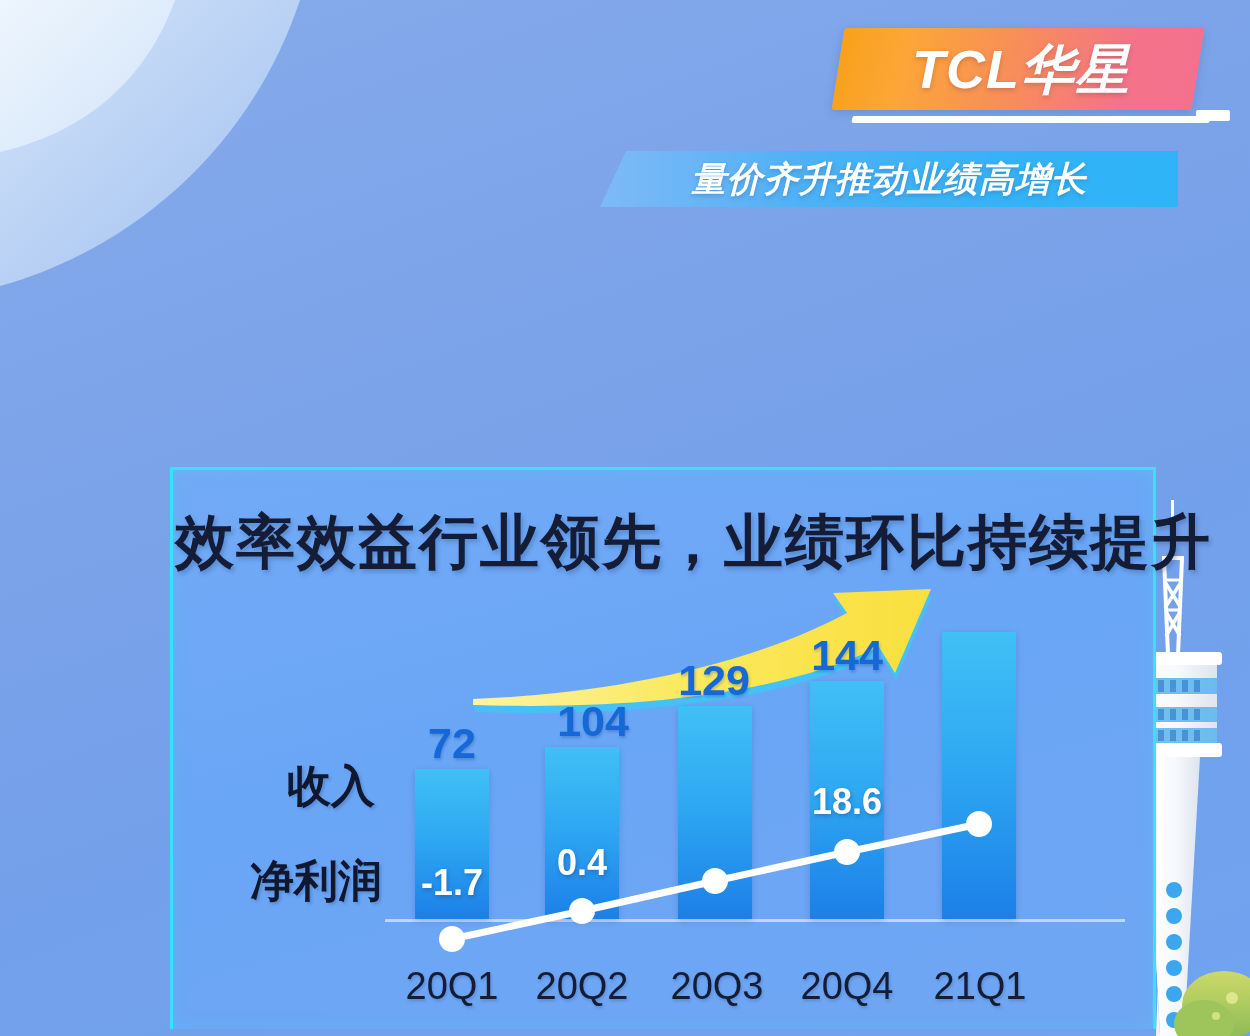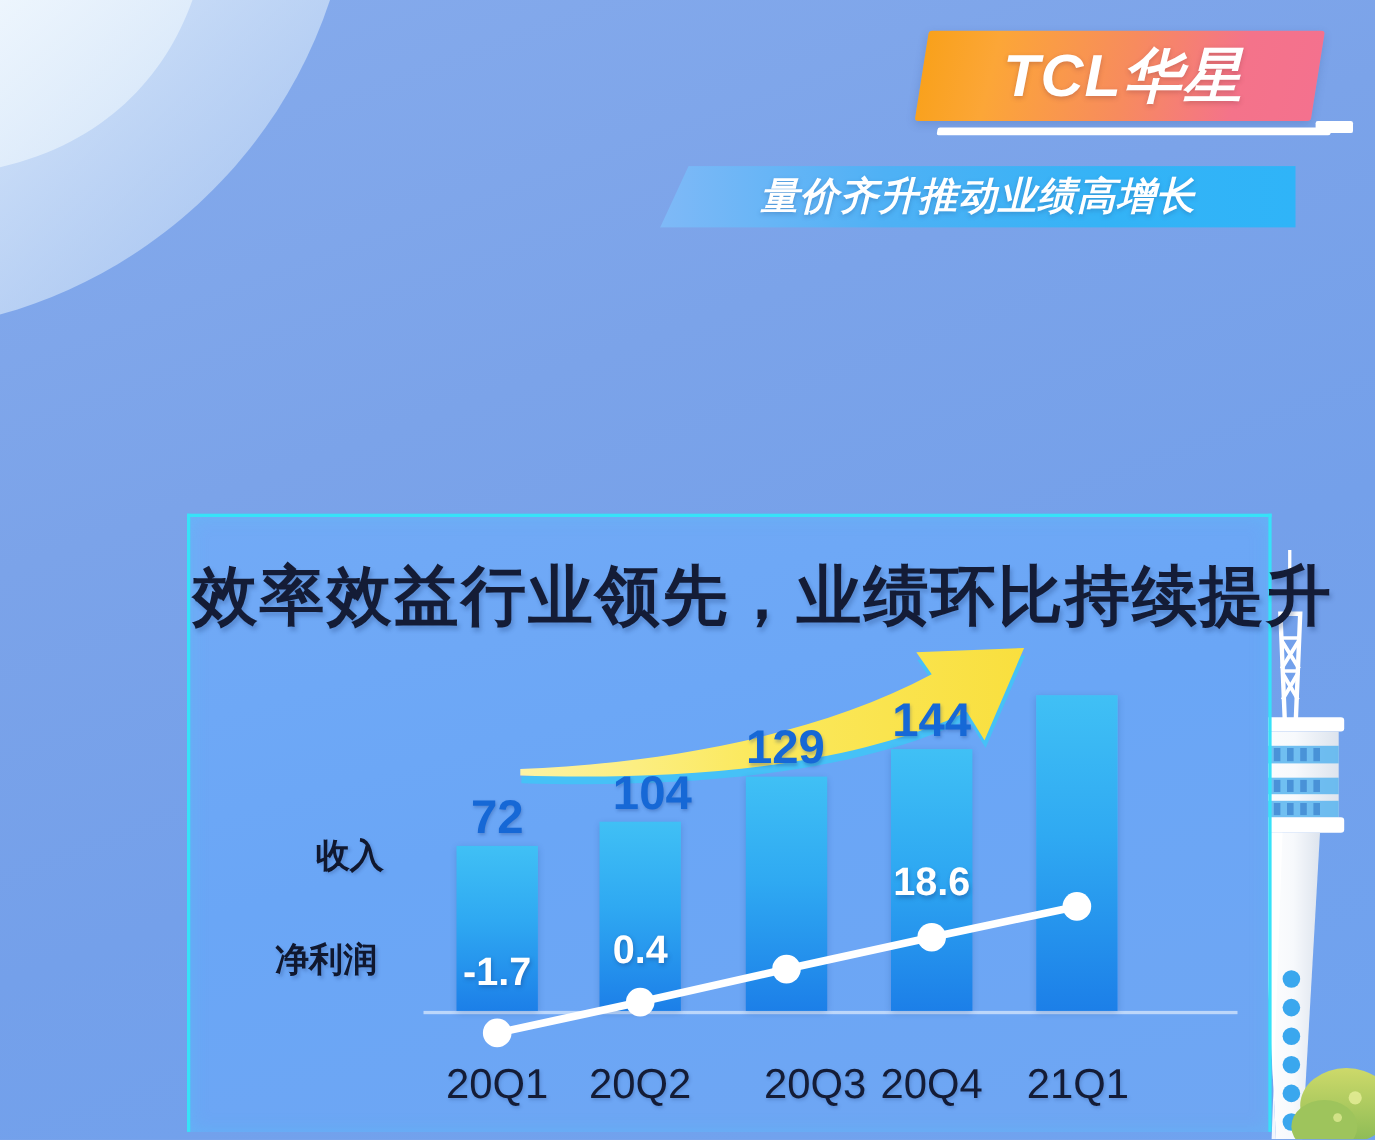--- a/index.html
+++ b/index.html
@@ -153,21 +153,21 @@
   .arrow-svg {
     position: absolute;
     left: 295px;
     top: 110px;
     width: 500px;
     height: 140px;
   }
 
   .legend-label {
     position: absolute;
-    font-size: 31px;
+    font-size: 44px;
     font-weight: bold;
     color: #10182f;
     text-shadow: 2px 2px 3px rgba(30,60,120,0.25);
     white-space: nowrap;
   }
   .legend-revenue { left: 117px; top: 290px; }
   .legend-profit  { left: 80px;  top: 385px; }
 
   .baseline {
     position: absolute;
@@ -372,18 +372,18 @@
       <circle cx="677" cy="385" r="13" fill="#ffffff"></circle>
       <circle cx="809" cy="357" r="13" fill="#ffffff"></circle>
     </svg>
 
     <div class="point-value" style="left:217px; top:395px;">-1.7</div>
     <div class="point-value" style="left:347px; top:375px;">0.4</div>
     <div class="point-value" style="left:612px; top:314px;">18.6</div>
 
     <div class="cat-label" style="left:212px;">20Q1</div>
     <div class="cat-label" style="left:342px;">20Q2</div>
-    <div class="cat-label" style="left:501px;">20Q3</div>
+    <div class="cat-label" style="left:477px;">20Q3</div>
     <div class="cat-label" style="left:607px;">20Q4</div>
     <div class="cat-label" style="left:740px;">21Q1</div>
 
   </div>
 </div>
 
 </body></html>

